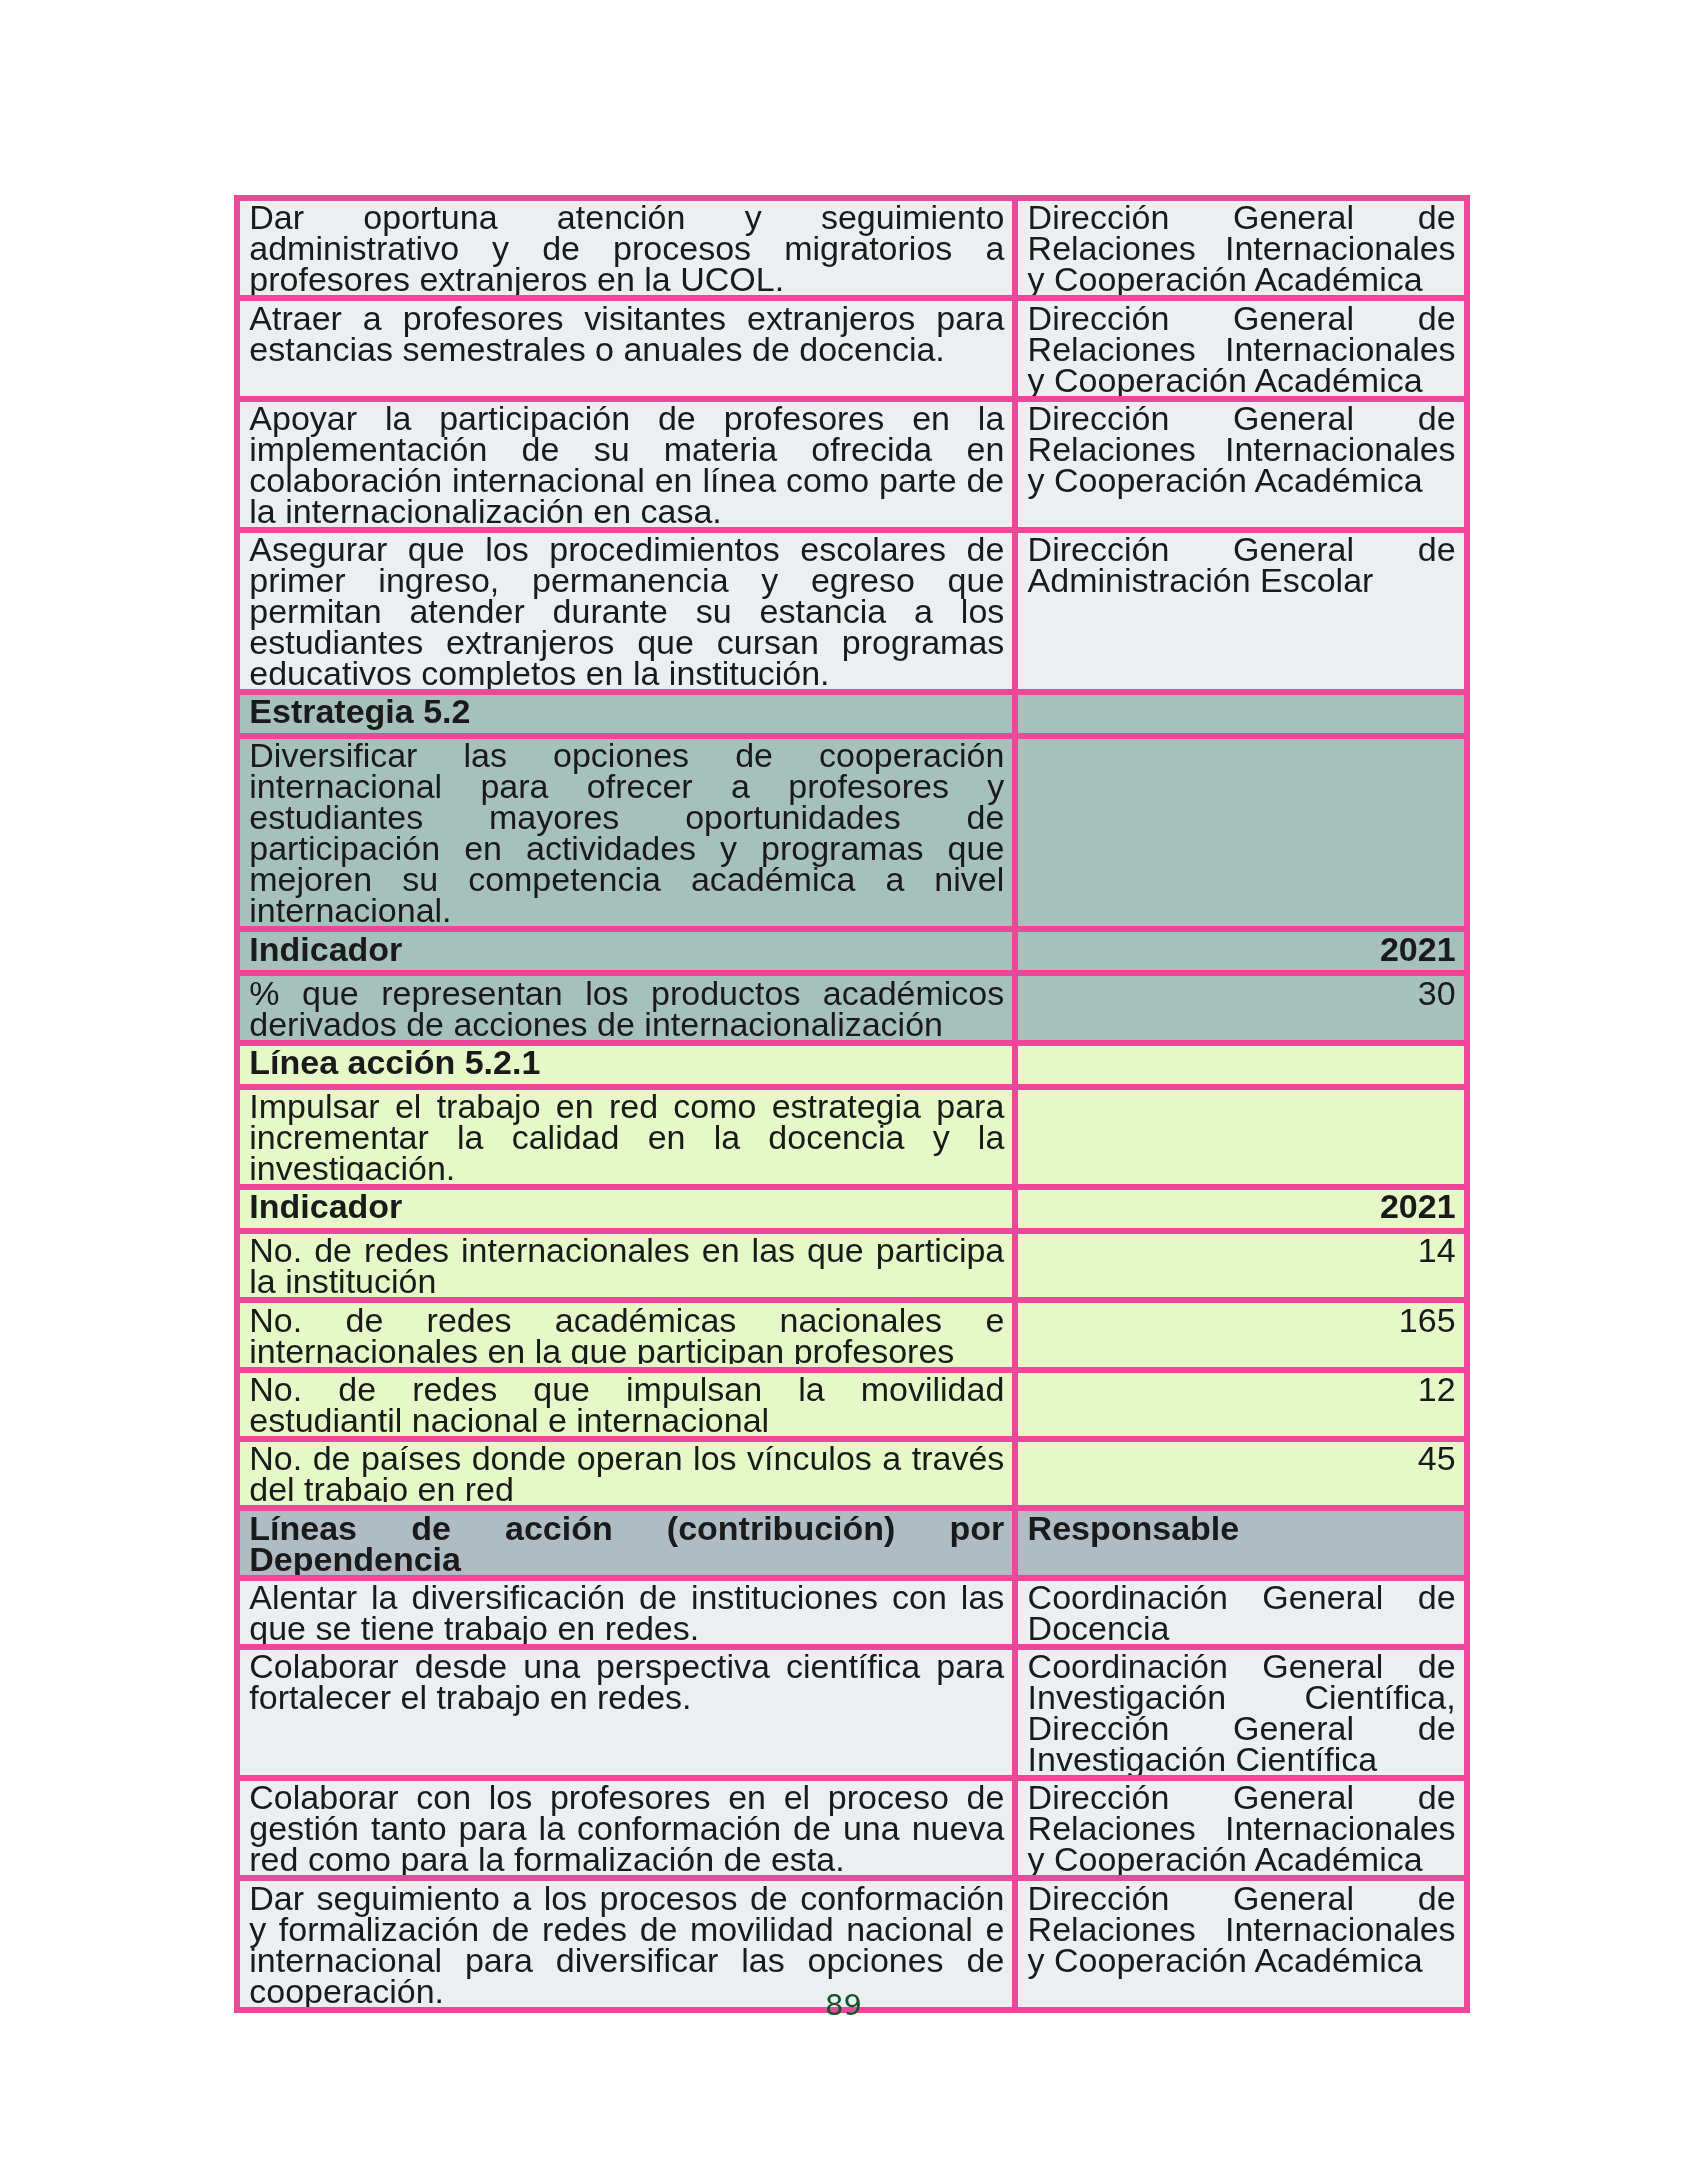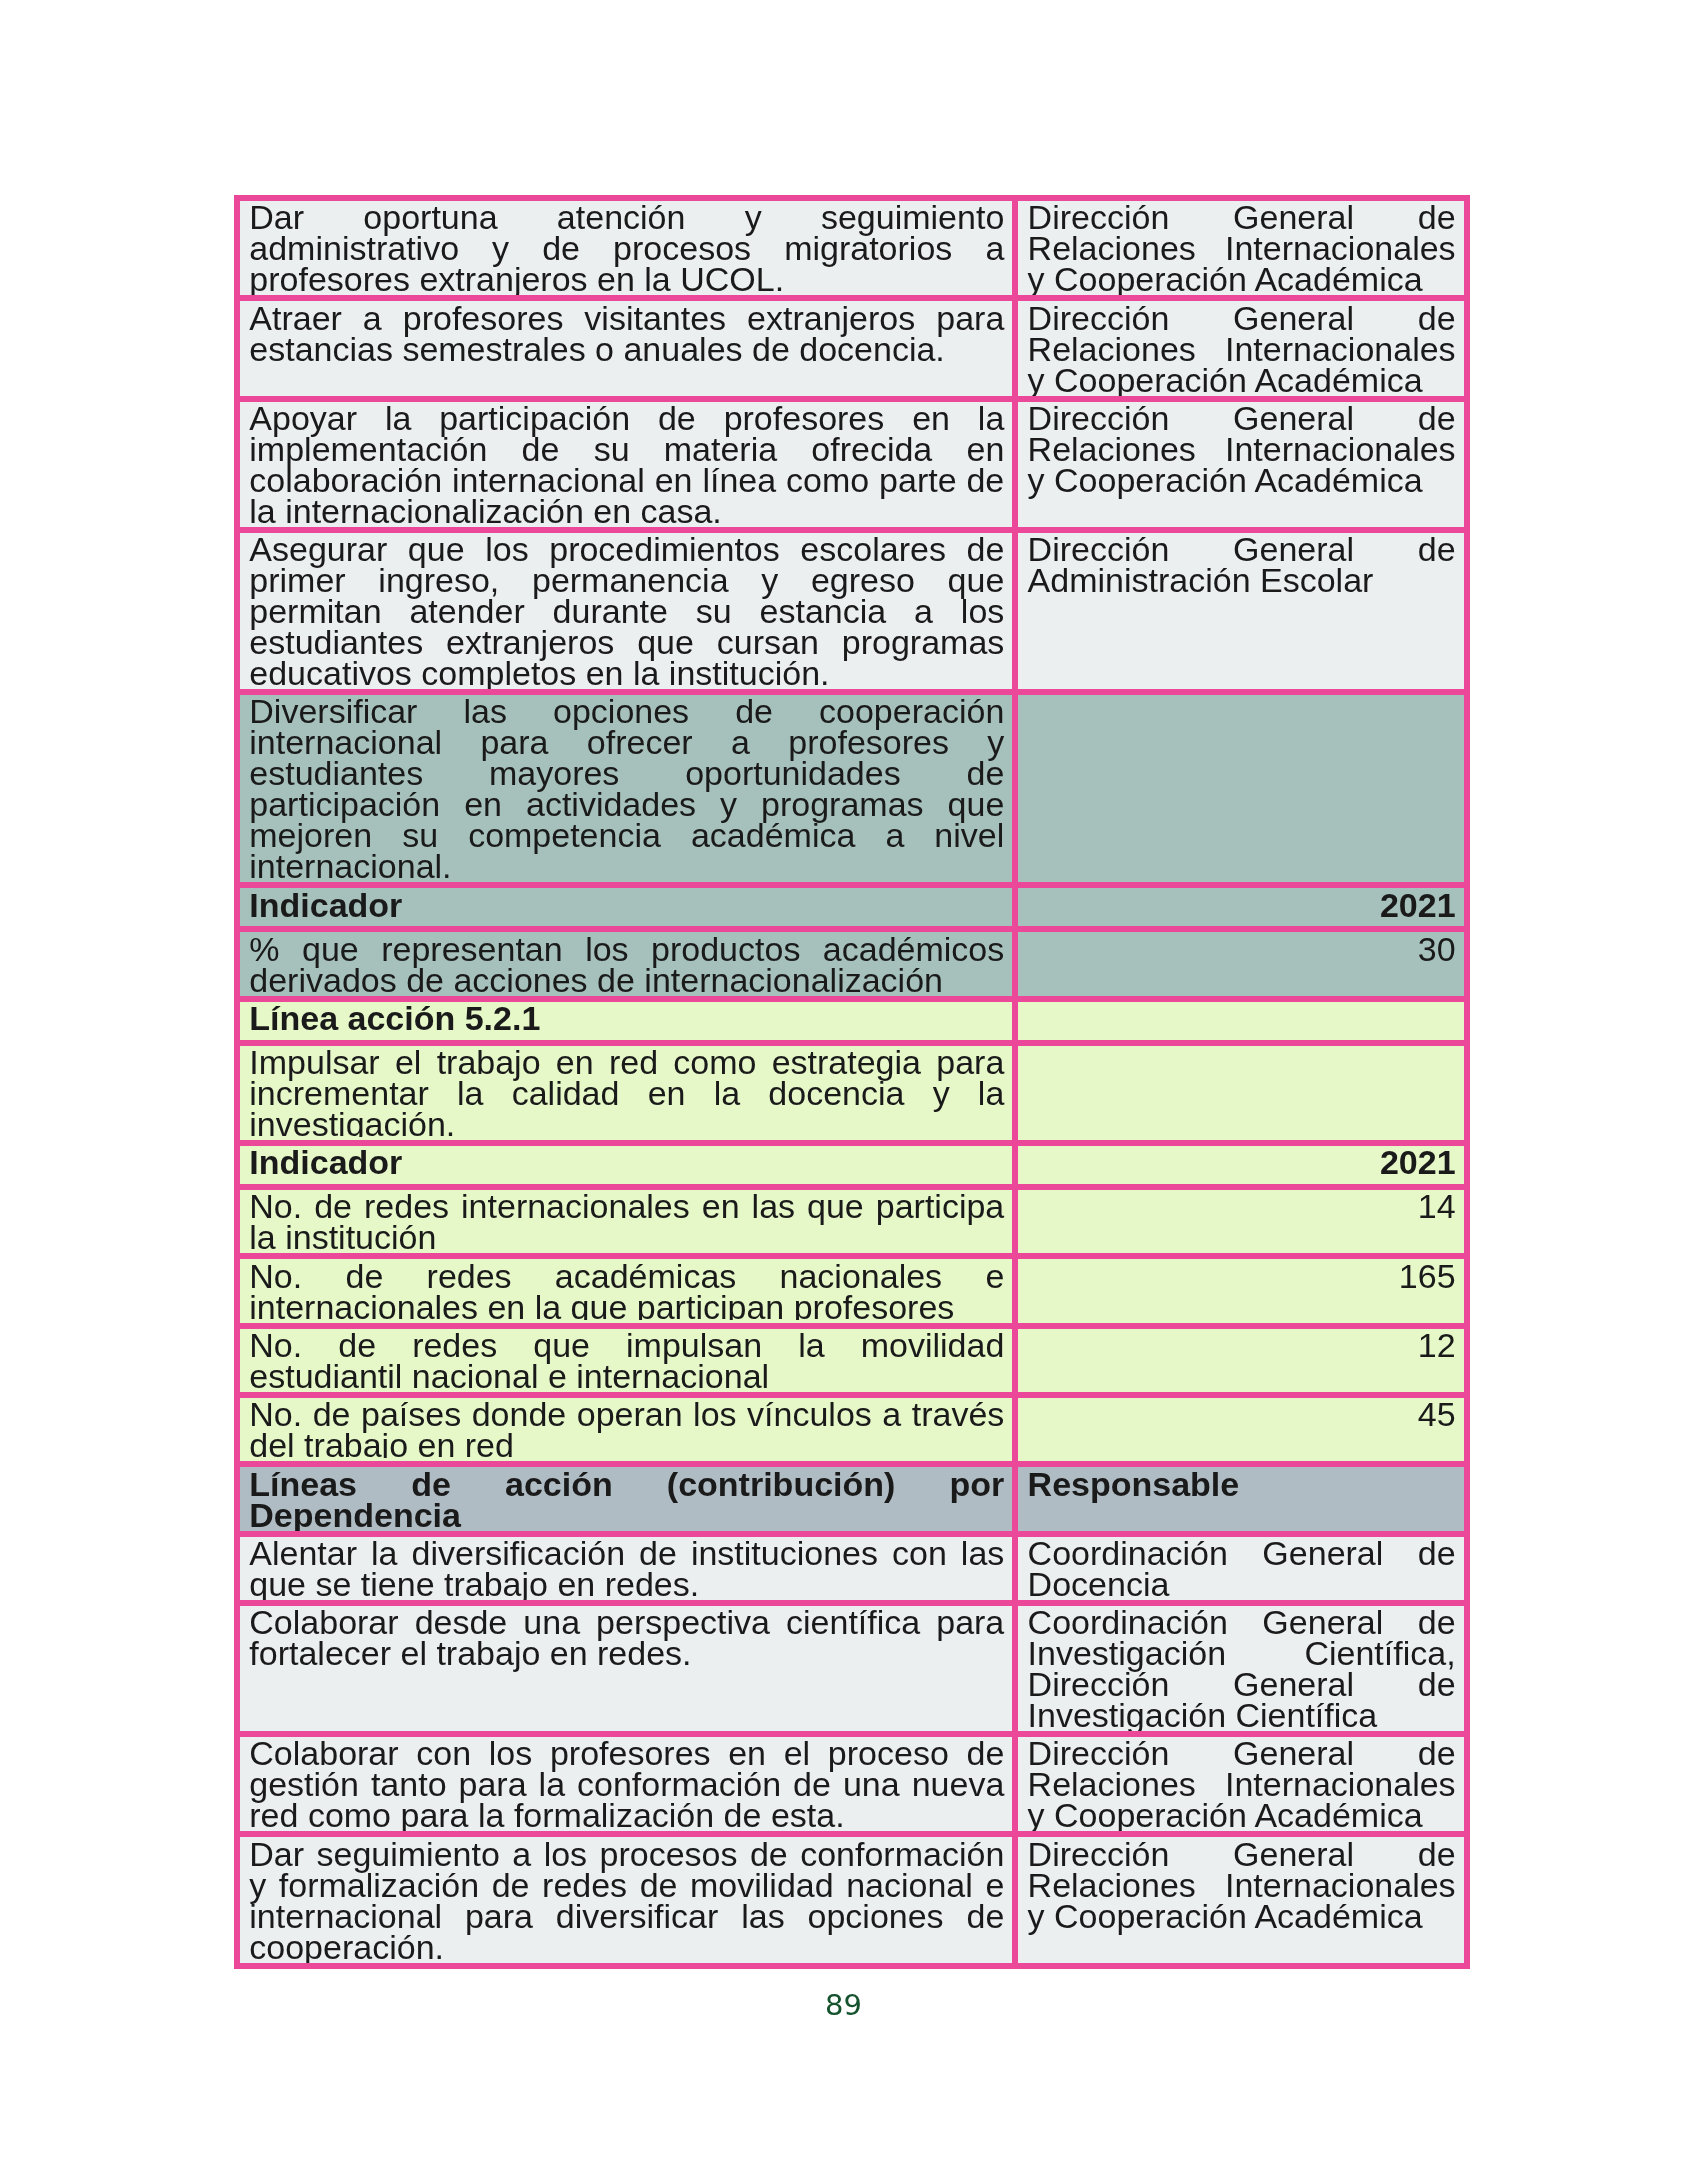--- a/index.html
+++ b/index.html
@@ -48,20 +48,24 @@
         <td class="c1 bg-gray">Atraer a profesores visitantes extranjeros para estancias semestrales o anuales de docencia.</td>
         <td class="c2 bg-gray">Dirección General de Relaciones Internacionales y Cooperación Académica</td>
       </tr>
       <tr style="height: 95px;">
         <td class="c1 bg-gray">Apoyar la participación de profesores en la implementación de su materia ofrecida en colaboración internacional en línea como parte de la internacionalización en casa.</td>
         <td class="c2 bg-gray">Dirección General de Relaciones Internacionales y Cooperación Académica</td>
       </tr>
       <tr style="height: 128px;">
         <td class="c1 bg-gray">Asegurar que los procedimientos escolares de primer ingreso, permanencia y egreso que permitan atender durante su estancia a los estudiantes extranjeros que cursan programas educativos completos en la institución.</td>
         <td class="c2 bg-gray">Dirección General de Administración Escolar</td>
+      </tr>
+      <tr style="height: 44px;">
+        <td class="c1 bg-teal bold">Estrategia 5.2</td>
+        <td class="c2 bg-teal bold"></td>
       </tr>
       <tr style="height: 128px;">
         <td class="c1 bg-teal">Diversificar las opciones de cooperación internacional para ofrecer a profesores y estudiantes mayores oportunidades de participación en actividades y programas que mejoren su competencia académica a nivel internacional.</td>
         <td class="c2 bg-teal"></td>
       </tr>
       <tr style="height: 44px;">
         <td class="c1 bg-teal bold">Indicador</td>
         <td class="c2 bg-teal bold num">2021</td>
       </tr>
       <tr style="height: 65px;">

